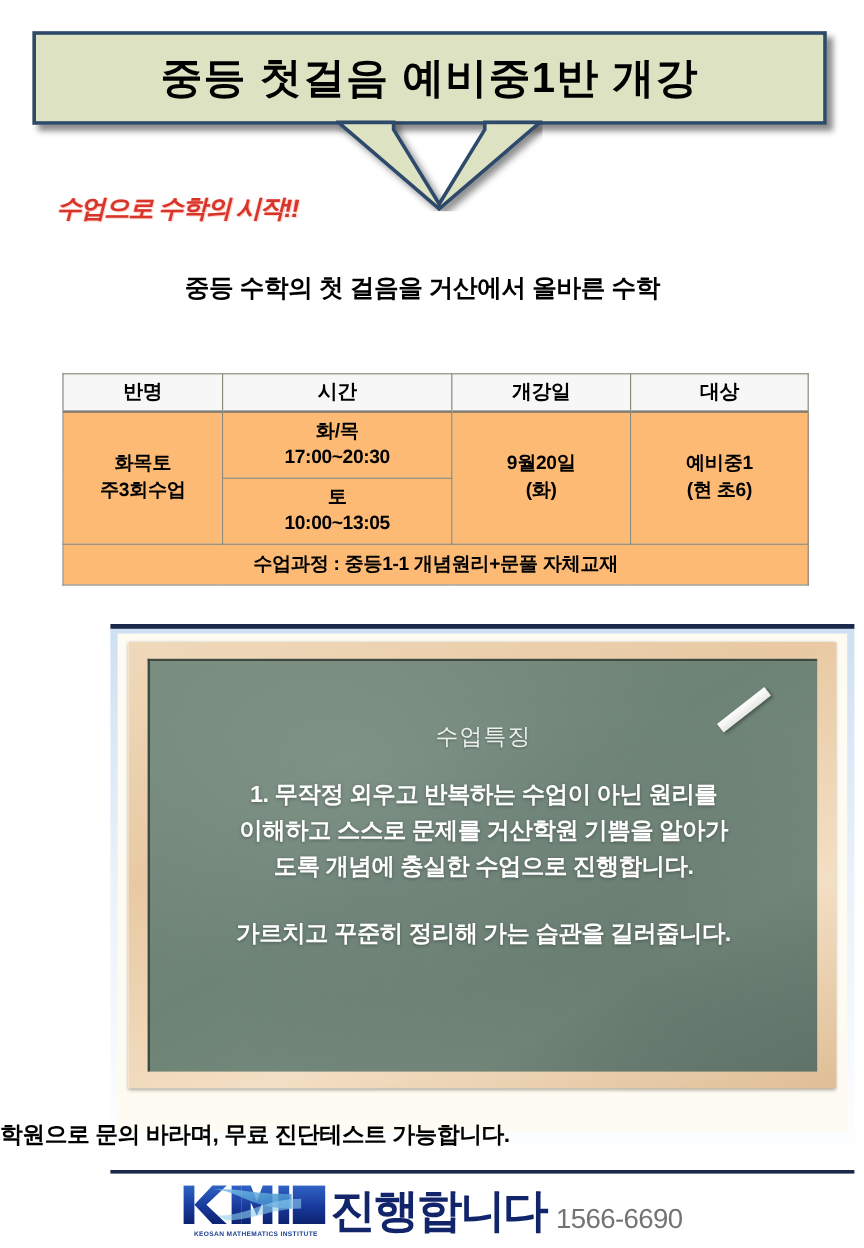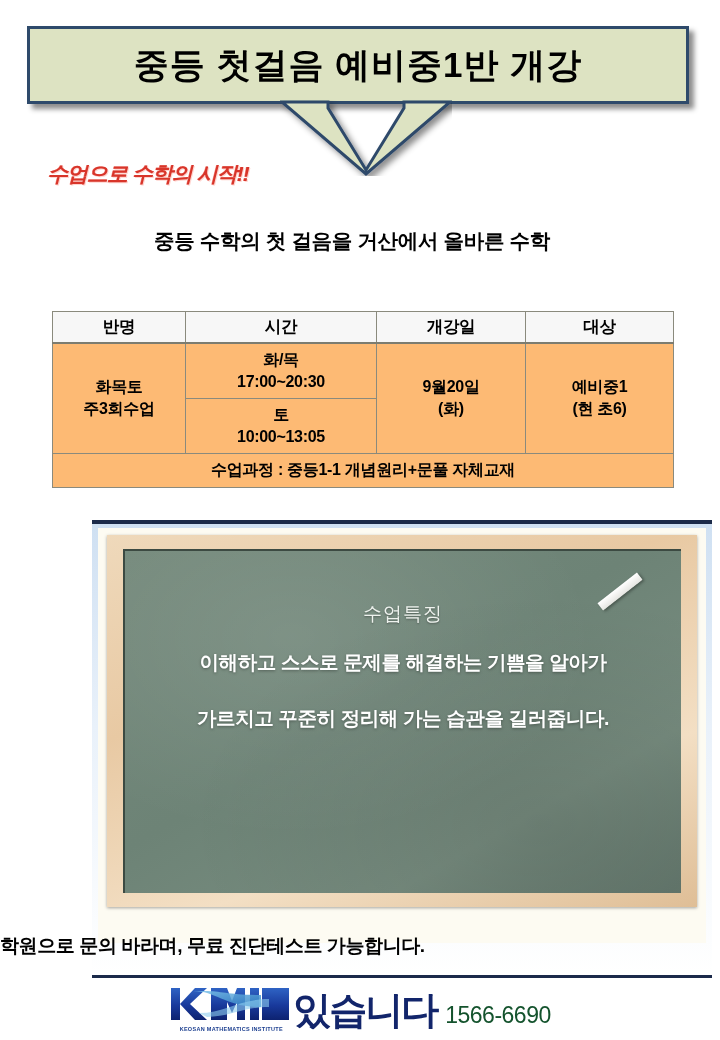--- a/index.html
+++ b/index.html
@@ -252,21 +252,21 @@
   #brand-name {
     font-size: 38px;
     font-weight: bold;
     color: #12256b;
     letter-spacing: -2px;
     line-height: 44px;
     margin-bottom: 1px;
   }
   #brand-phone {
     font-size: 23px;
-    color: #14532d;
+    color: #737373;
     letter-spacing: -0.5px;
     margin-left: 8px;
     margin-bottom: 4px;
   }
 </style>
 </head>
 <body>
 
 <div id="banner-block">
 
@@ -335,21 +335,23 @@
   <div id="chalkboard-outer">
     <div id="chalkboard-frame">
       <div id="chalkboard-surface">
 
         <div id="chalk-stick"></div>
 
         <div id="board-title">수업특징</div>
 
         <div id="board-body">
           <div class="board-para">
-            <div>이해하고 스스로 문제를 해결하는 기쁨을 알아가</div>
+            <div>1. 무작정 외우고 반복하는 수업이 아닌 원리를</div>
+            <div>이해하고 스스로 문제를 거산학원 기쁨을 알아가</div>
+            <div>도록 개념에 충실한 수업으로 진행합니다.</div>
           </div>
           <div class="board-para">
             <div>가르치고 꾸준히 정리해 가는 습관을 길러줍니다.</div>
           </div>
         </div>
 
       </div>
     </div>
   </div>
 </div>
@@ -381,17 +383,17 @@
       <rect x="81" y="3" width="9" height="32" fill="url(#kmiBlue)"></rect>
 
       <rect x="93" y="3" width="27" height="32" fill="url(#kmiBlue)"></rect>
 
       <path d="M 24 6 C 48 6 56 22 92 22 L 92 10 C 60 10 52 6 36 6 Z" fill="url(#kmiCyan)" opacity="0.85"></path>
       <path d="M 30 28 C 56 28 70 14 100 14 L 100 22 C 74 22 60 32 38 32 Z" fill="#8ecdee" opacity="0.6"></path>
     </svg>
     <div id="kmi-subtext">KEOSAN MATHEMATICS INSTITUTE</div>
   </div>
 
-  <div id="brand-name">있습니다</div>
+  <div id="brand-name">진행합니다</div>
 
   <div id="brand-phone">1566-6690</div>
 
 </div>
 
 </body></html>

